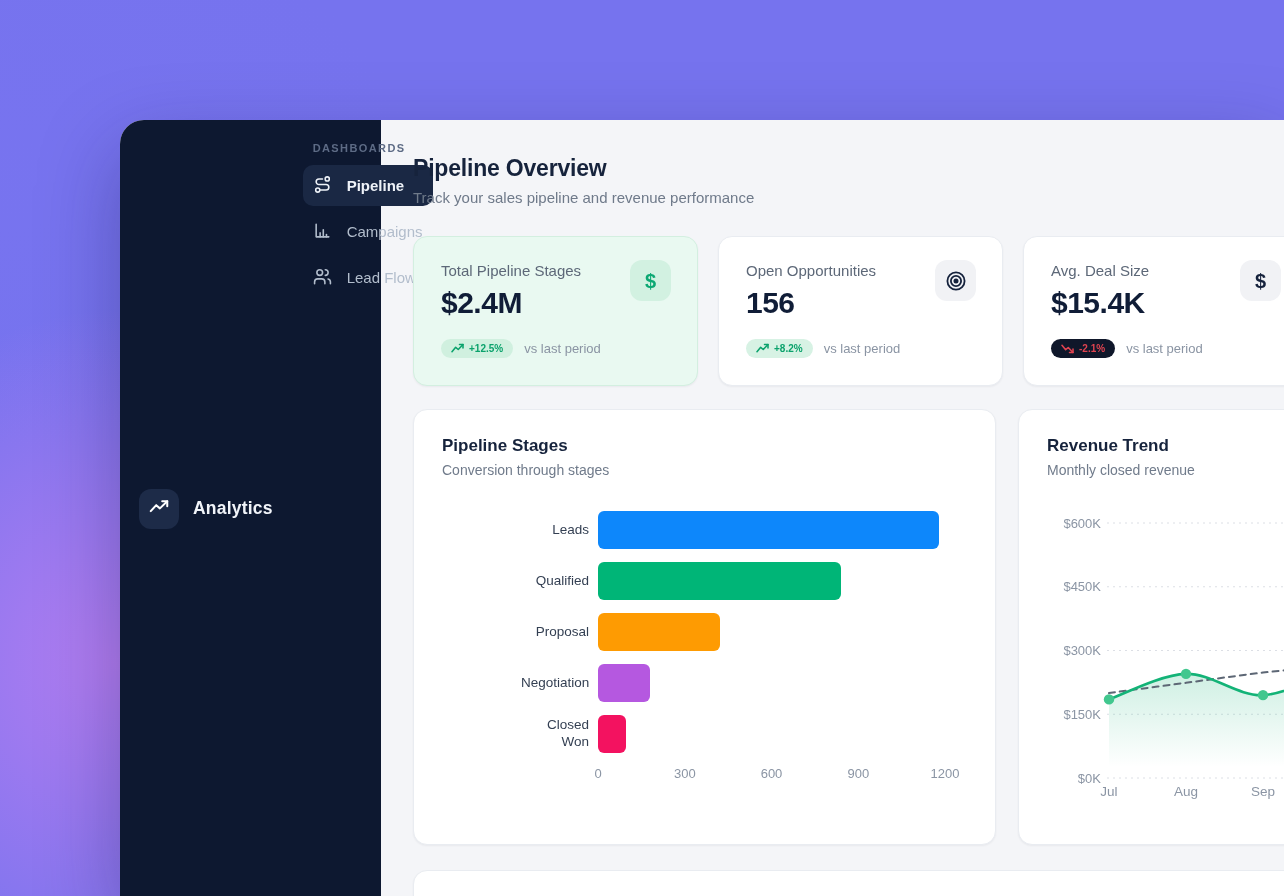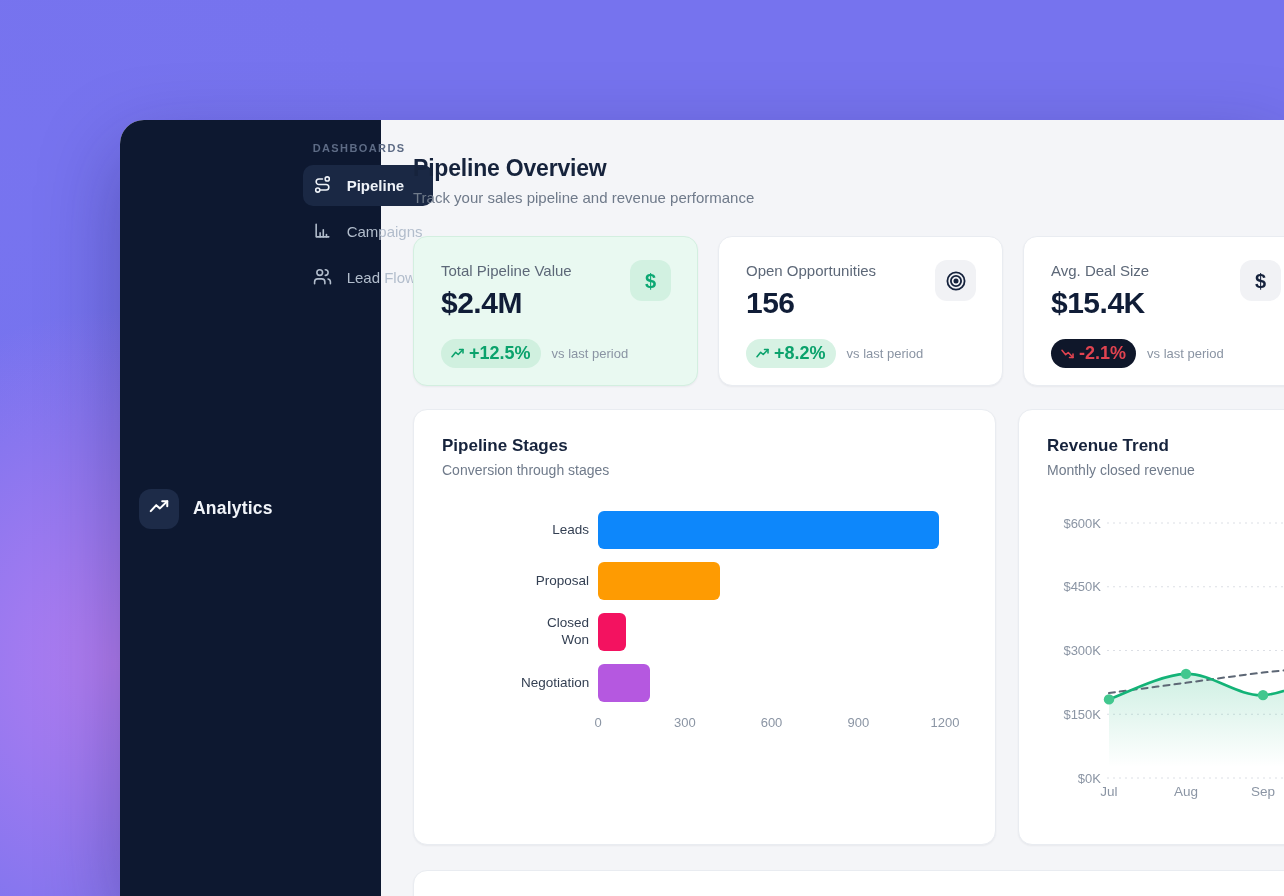--- a/index.html
+++ b/index.html
@@ -40,21 +40,21 @@
   
   .kpi-row{display:flex;gap:20px;margin-bottom:23px;}
   .kpi-card{width:285px;height:150px;flex:none;box-sizing:border-box;background:#fff;
     border:1px solid #e9ecf1;border-radius:14px;padding:25px 26px 22px 27px;position:relative;
     box-shadow:0 1px 2px rgba(15,25,40,.05);}
   .kpi-card.highlight{background:#e9f9f1;border-color:#d3efe0;}
   .kpi-label{font-size:15px;color:#5d6878;}
   .kpi-value{font-size:30px;font-weight:800;color:#101d37;margin-top:7px;letter-spacing:-.5px;}
   .kpi-foot{margin-top:19px;display:flex;align-items:center;gap:11px;}
   .badge{display:inline-flex;align-items:center;gap:5px;padding:4px 10px;border-radius:999px;
-    font-size:18px;font-weight:700;}
+    font-size:10px;font-weight:700;}
   .badge.up{background:#d7f2e4;color:#0ba26c;}
   .kpi-card.highlight .badge.up{background:#d0f0df;}
   .badge.down{background:#0f172a;color:#e04350;}
   .vs-label{font-size:13px;color:#8a94a3;}
   .kpi-icon{position:absolute;top:23px;right:26px;width:41px;height:41px;border-radius:12px;
     background:#f1f2f5;display:grid;place-items:center;color:#15223c;}
   .kpi-card.highlight .kpi-icon{background:#d2f1e1;color:#0ca873;}
   .dollar-glyph{font-size:20px;font-weight:600;line-height:1;}
   
   .charts-row{display:flex;gap:22px;margin-bottom:25px;}
@@ -140,21 +140,21 @@
     </nav>
   </aside>
 
   <main class="content">
     <h1 class="page-title">Pipeline Overview</h1>
     <p class="page-subtitle">Track your sales pipeline and revenue performance</p>
 
     <div class="kpi-row">
 
       <div class="kpi-card highlight">
-        <div class="kpi-label">Total Pipeline Value</div>
+        <div class="kpi-label">Total Pipeline Stages</div>
         <div class="kpi-value">$2.4M</div>
         <div class="kpi-foot">
           <span class="badge up">
             <svg width="13" height="11" viewBox="0 0 14 12" fill="none" stroke="currentColor" stroke-width="1.7" stroke-linecap="round" stroke-linejoin="round">
               <path d="M1 9.5 L5 4.7 L7.8 7.1 L13 1.7"></path>
                 <path d="M9.2 1.7 H13 V5.4"></path>
             </svg>
             <span>+12.5%</span>
           </span>
           <span class="vs-label">vs last period</span>
@@ -215,40 +215,48 @@
               <div class="bar-row">
                 <div class="bar-label">
                   <span>Leads</span>
                 </div>
                 <div class="bar-track">
                   <div class="bar" style="width: 341.2px; background: rgb(13, 135, 251);"></div>
                 </div>
               </div>
               <div class="bar-row">
                 <div class="bar-label">
+                  <span>Qualified</span>
+                </div>
+                <div class="bar-track">
+                  <div class="bar" style="width: 242.9px; background: rgb(0, 181, 119);"></div>
+                </div>
+              </div>
+              <div class="bar-row">
+                <div class="bar-label">
                   <span>Proposal</span>
                 </div>
                 <div class="bar-track">
                   <div class="bar" style="width: 121.5px; background: rgb(254, 155, 2);"></div>
                 </div>
               </div>
               <div class="bar-row">
                 <div class="bar-label">
+                  <span>Negotiation</span>
+                </div>
+                <div class="bar-track">
+                  <div class="bar" style="width: 52.1px; background: rgb(181, 88, 224);"></div>
+                </div>
+              </div>
+              <div class="bar-row">
+                <div class="bar-label">
                   <span>Closed Won</span>
                 </div>
                 <div class="bar-track">
                   <div class="bar" style="width: 27.5px; background: rgb(243, 18, 96);"></div>
-                </div>
-              </div>
-              <div class="bar-row">
-                <div class="bar-label">
-                  <span>Negotiation</span>
-                </div>
-                <div class="bar-track">
-                  <div class="bar" style="width: 52.1px; background: rgb(181, 88, 224);"></div>
                 </div>
               </div>
             </div>
           <div class="bar-axis" id="bar-axis">
               <span class="tick" style="left: 0px;">0</span>
               <span class="tick" style="left: 86.8px;">300</span>
               <span class="tick" style="left: 173.5px;">600</span>
               <span class="tick" style="left: 260.3px;">900</span>
               <span class="tick" style="left: 347px;">1200</span>
             </div>

